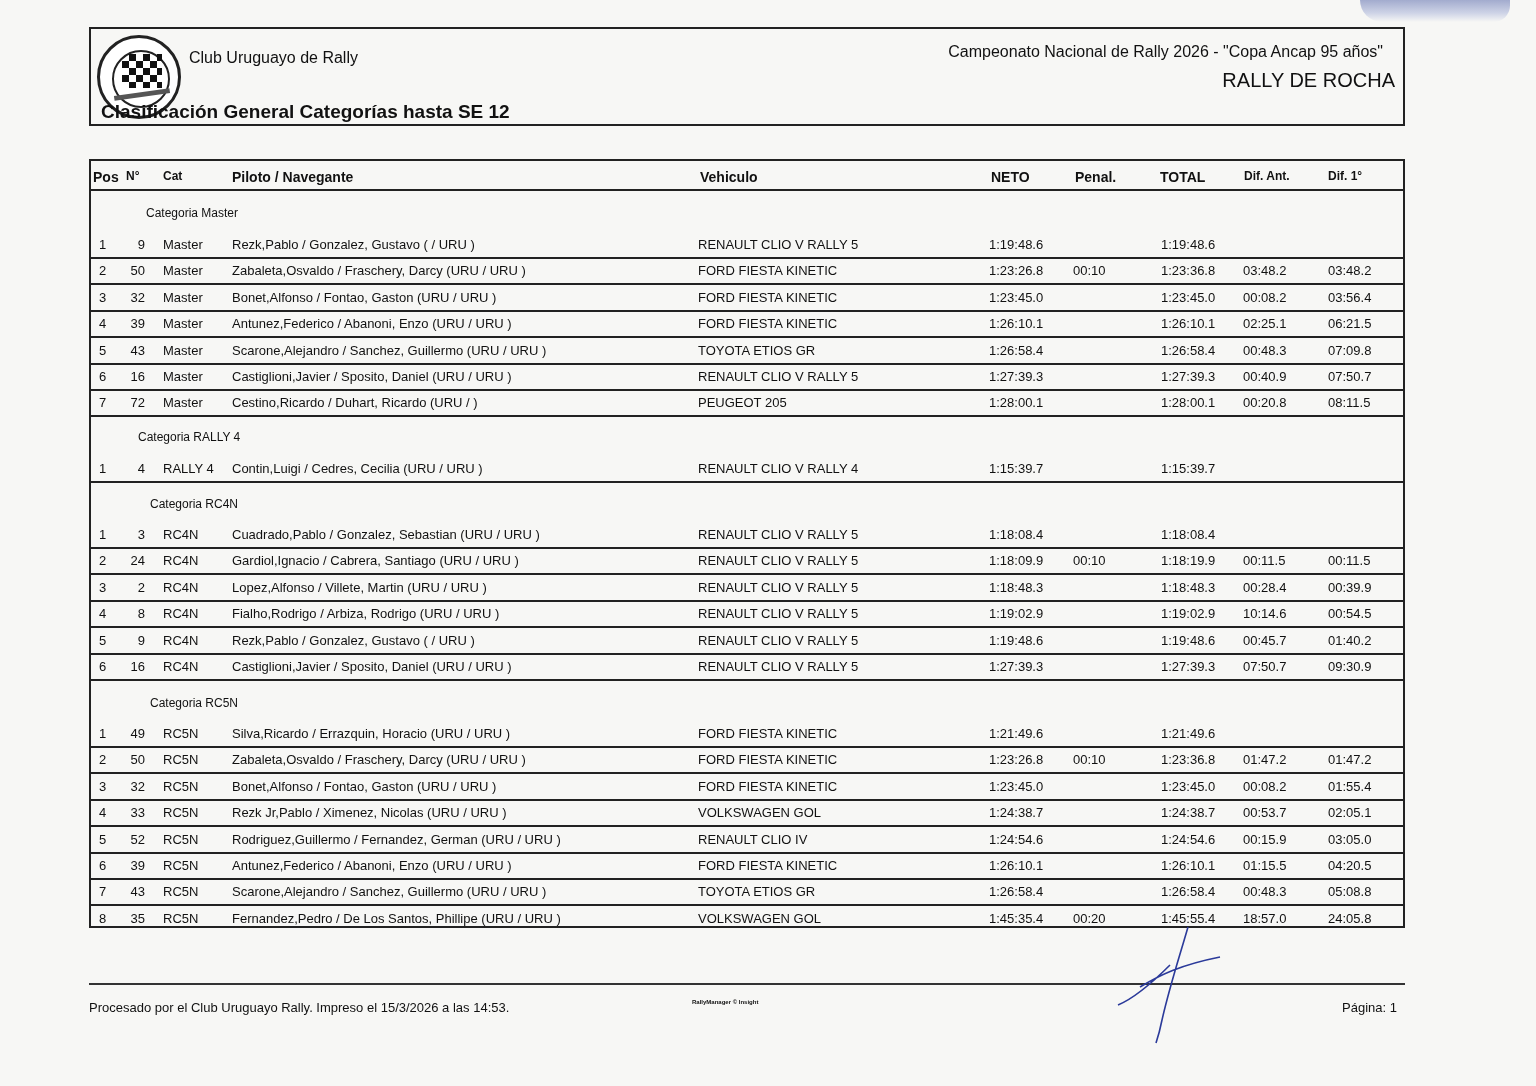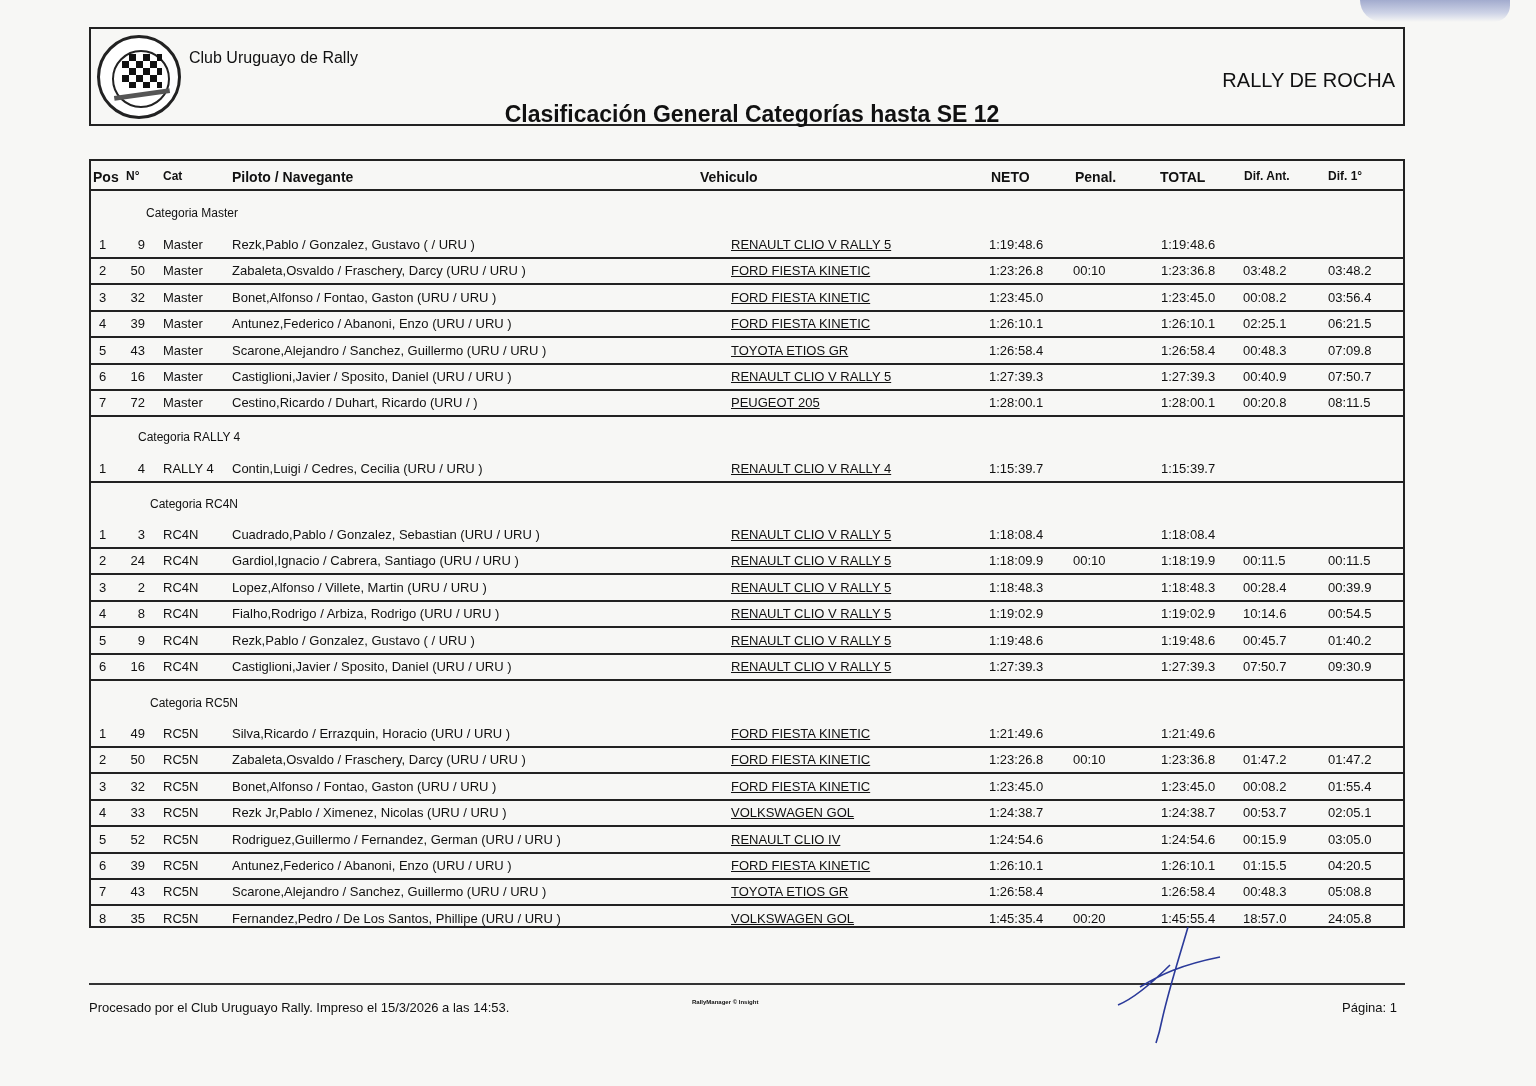--- a/index.html
+++ b/index.html
@@ -23,37 +23,37 @@
   .logo .inner { position:absolute; left:12px; top:12px; width:54px; height:54px; border-radius:50%; border:2px solid #222; }
   .checker { position:absolute; left:22px; top:16px; width:40px; height:34px;
     background-image:
       linear-gradient(45deg,#111 25%,transparent 25%,transparent 75%,#111 75%),
       linear-gradient(45deg,#111 25%,transparent 25%,transparent 75%,#111 75%);
     background-size:14px 14px; background-position:0 0,7px 7px; }
   .logo .bar { position:absolute; left:14px; top:54px; width:56px; height:5px; background:#555; transform:rotate(-8deg); }
   .club-name { position:absolute; left:98px; top:20px; font-size:16px; }
   .champ { position:absolute; right:20px; top:14px; font-size:16px; }
   .event { position:absolute; right:8px; top:40px; font-size:20px; }
-  .doc-title { position:absolute; left:0; right:0; top:72px; text-align:center; font-size:23px; font-weight:bold; padding-left:10px; }
+  .doc-title { position:absolute; left:0; right:0; top:72px; font-size:19px; font-weight:bold; padding-left:10px; }
 
   .table-box {
     position:absolute; left:89px; top:159px; width:1316px; height:769px;
     border:2px solid #222; box-sizing:border-box;
   }
   .hdr-row { position:absolute; left:0; right:0; top:0; height:28px; border-bottom:2px solid #222; }
   .hdr-row span { position:absolute; top:8px; font-weight:bold; font-size:14px; }
   .hdr-row span.sm { font-size:12px; }
   .cat-title { position:absolute; font-weight:normal; font-size:12px; }
   .row { position:absolute; left:0; right:0; height:26px; border-bottom:2px solid #222; font-size:13px; }
   .row span { position:absolute; top:6px; white-space:nowrap; }
   .c-pos { left:8px; }
   .c-num { width:40px; left:14px; text-align:right; }
   .c-cat { left:72px; }
   .c-piloto { left:141px; }
-  .c-veh { left:640px;text-decoration:underline; }
+  .c-veh { left:607px; }
   .c-neto { left:898px; }
   .c-penal { left:982px; }
   .c-total { left:1070px; }
   .c-difant { left:1152px; }
   .c-dif1 { left:1237px; }
 
   .footer-line { position:absolute; left:89px; top:983px; width:1316px; height:0; border-top:2px solid #333; }
   .footer-left { position:absolute; left:89px; top:1000px; font-size:13px; }
   .footer-mid { position:absolute; left:692px; top:999px; font-size:6px; font-weight:bold; }
   .footer-right { position:absolute; left:1342px; top:1000px; font-size:13px; }
@@ -64,20 +64,21 @@
 
 <div class="scan-smudge"></div>
 
 <div class="header-box">
   <div class="logo">
     <div class="inner"></div>
     <div class="checker"></div>
     <div class="bar"></div>
   </div>
   <div class="club-name">Club Uruguayo de Rally</div>
+  <div class="champ">Campeonato Nacional de Rally 2026 - "Copa Ancap 95 años"</div>
   <div class="event">RALLY DE ROCHA</div>
   <div class="doc-title">Clasificación General Categorías hasta SE 12</div>
 </div>
 
 <div class="table-box">
   <div class="hdr-row">
     <span class="c-pos" style="left:2px">Pos</span>
     <span style="left:35px" class="sm">N°</span>
     <span style="left:72px" class="sm">Cat</span>
     <span style="left:141px">Piloto / Navegante</span>

